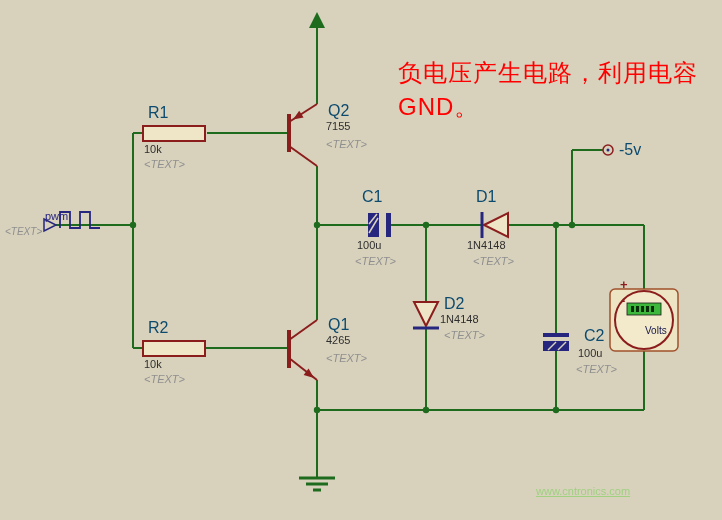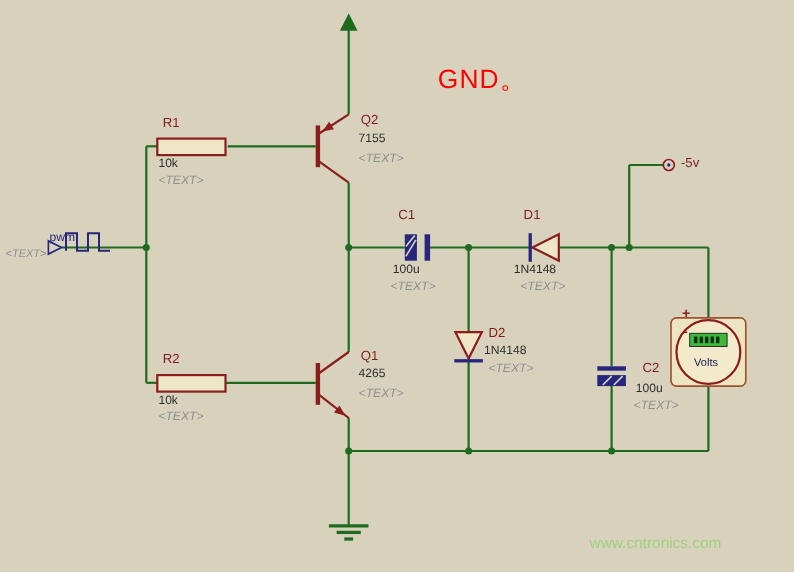--- a/index.html
+++ b/index.html
@@ -2,32 +2,32 @@
 <html><head>
 <meta charset="utf-8">
 <style>
   html,body{margin:0;padding:0;background:#b0aa98;}
   .canvas{
     position:relative;width:722px;height:520px;background:#d8d2bd;
     font-family:"Liberation Sans","DejaVu Sans",sans-serif;overflow:hidden;
   }
   .canvas svg{position:absolute;left:0;top:0;}
   .lbl{position:absolute;white-space:nowrap;line-height:1;}
-  .ref{font-size:12px;color:#7f1d1d;}
+  .ref{font-size:16px;color:#0c4a6e;}
   .val{font-size:11px;color:#2e2e2e;}
   .ph{font-size:11px;color:#8f8f8f;font-style:italic;}
   .navy{font-size:11px;color:#26267e;margin-left:28px;}
-  .meterlbl{font-size:10px;color:#14144a;}
+  .meterlbl{font-size:10px;color:#14144a;margin-left:14px;}
   .polarity{font-size:13px;color:#8b1d1d;font-weight:bold;}
   .annotation{
     position:absolute;left:398px;top:56px;width:312px;
     color:#ff0000;font-size:24px;line-height:34px;letter-spacing:1px;
   }
   .watermark{
-    position:absolute;left:536px;top:485px;font-size:14px;color:#a0d080;
+    position:absolute;left:536px;top:485px;font-size:11px;color:#a0d080;text-decoration:underline;
   }
 </style>
 </head>
 <body>
 
 <div class="canvas">
 
   <svg width="722" height="520" viewBox="0 0 722 520">
 
     <g stroke="#1e6b1e" stroke-width="2" fill="none">
@@ -173,18 +173,19 @@
 
   <div class="lbl navy" style="left:17px;top:211px">pwm</div>
   <div class="lbl ph" style="left:5px;top:227px;font-size:10px">&lt;TEXT&gt;</div>
   <div class="lbl ref" style="left:619px;top:142px">-5v</div>
 
   <div class="lbl meterlbl" style="left:631px;top:326px">Volts</div>
   <div class="lbl polarity" style="left:620px;top:278px">+</div>
   <div class="lbl polarity" style="left:621px;top:294px">-</div>
 
   <div class="annotation">
+    <div>负电压产生电路，利用电容</div>
     <div>GND。</div>
   </div>
 
   <div class="watermark">www.cntronics.com</div>
 
 </div>
 
 </body></html>

